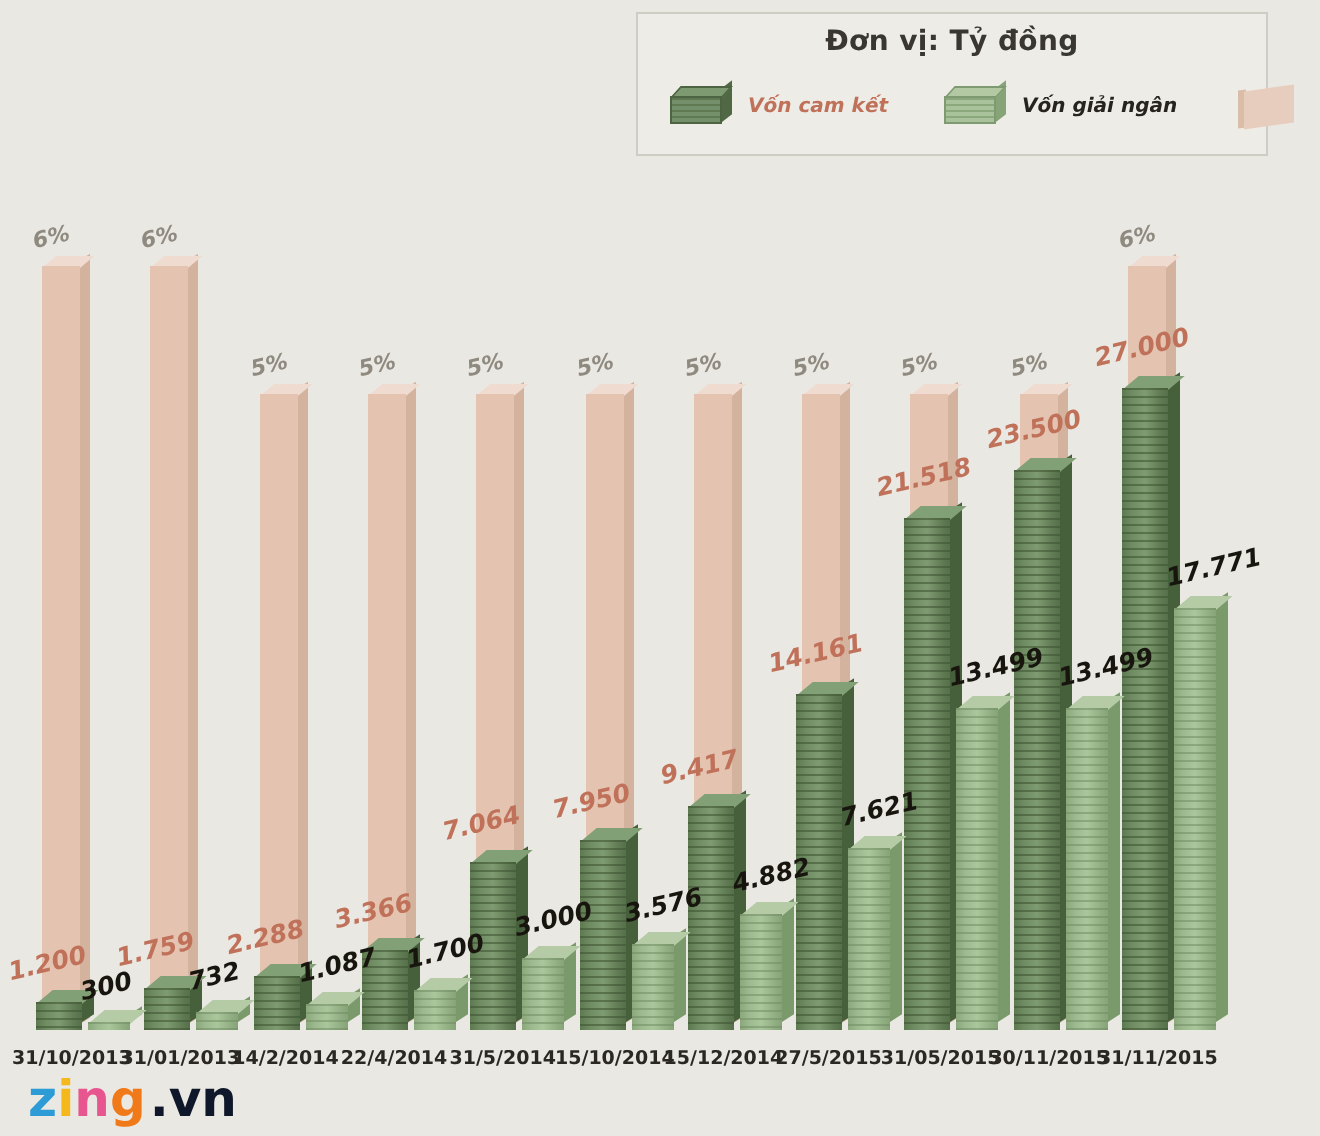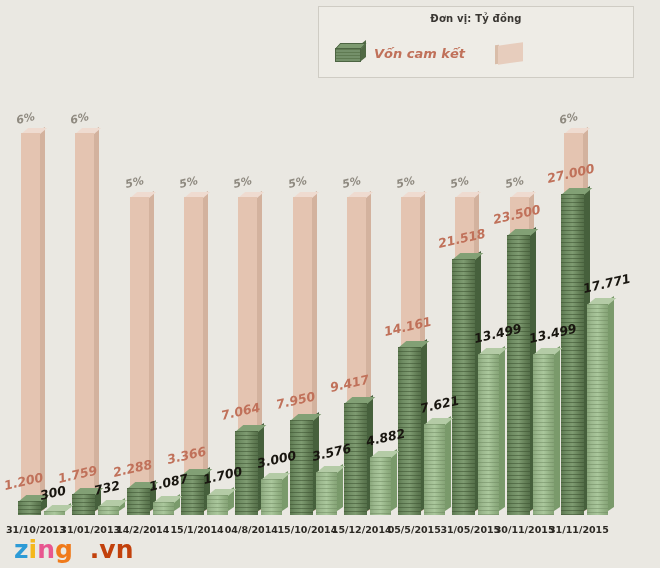--- a/index.html
+++ b/index.html
@@ -11,31 +11,31 @@
   }
   #chart-root{position:absolute;inset:0;background:#eae8e2;}
 
   
   .legend-box{
     position:absolute;left:318px;top:6px;width:316px;height:72px;
     border:1px solid #cfccc4;background:#eeece6;box-sizing:border-box;
   }
   .legend-unit{
     position:absolute;top:6px;left:0;width:100%;text-align:center;
-    font-size:10px;font-weight:bold;color:#3a3733;letter-spacing:.2px;
+    font-size:14px;font-weight:bold;color:#3a3733;letter-spacing:.2px;
   }
   .legend-items{
     position:absolute;top:26px;left:0;width:100%;height:40px;
     display:flex;align-items:center;
   }
   .legend-item{display:flex;align-items:center;}
   .li-1{margin-left:14px;}
   .li-2{margin-left:26px;}
   .li-3{margin-left:30px;}
-  .legend-label{font-size:13px;font-weight:bold;font-style:italic;margin-left:7px;white-space:nowrap;}
+  .legend-label{font-size:10px;font-weight:bold;font-style:italic;margin-left:7px;white-space:nowrap;}
   .lbl-commit{color:#c0715a;}
   .lbl-disb{color:#27241f;}
 
   .sw{position:relative;width:34px;height:24px;}
   
   .sw-dark .face{
     position:absolute;left:2px;top:7px;width:26px;height:14px;
     background:
       repeating-linear-gradient(to bottom,#5f7a52 0px,#5f7a52 1px,#74906a 1px,#74906a 3px);
     border:1px solid #4c6442;box-sizing:border-box;
@@ -152,21 +152,21 @@
     text-align:center;white-space:nowrap;
   }
 
   
   .logo{position:absolute;left:14px;bottom:6px;display:flex;align-items:baseline;}
   .logo span{font-size:25px;font-weight:bold;font-family:"DejaVu Sans","Liberation Sans",sans-serif;line-height:1;}
   .lz{color:#2d9bd6;}
   .li{color:#f4b81c;}
   .ln{color:#e8568f;}
   .lg{color:#f07a1a;}
-  .lvn{color:#c2410c;font-size:15px;margin-left:17px;font-weight:bold;}
+  .lvn{color:#0f172a;font-size:15px;margin-left:2px;font-weight:bold;}
 </style>
 </head>
 <body>
 
 <div id="chart-root">
 
   <div class="plot" id="plot">
       <div class="col" style="left: 18px; width: 48px;">
         <div class="bar bar-rate" style="left: 3px; width: 19px; height: 381.818px; z-index: 1;">
           <div class="bside"></div>
@@ -243,42 +243,42 @@
           <div class="bface"></div>
         </div>
         <div class="vlabel vlabel-commit" style="left: -12px; bottom: 48.0438px; z-index: 7;">3.366</div>
         <div class="bar bar-green bar-light" style="left: 26px; width: 21px; height: 20.2241px; z-index: 4;">
           <div class="bside"></div>
           <div class="btop"></div>
           <div class="bface"></div>
         </div>
         <div class="vlabel vlabel-disb" style="left: 24px; bottom: 28.2241px; z-index: 8;">1.700</div>
       </div>
-      <div class="xlab" style="left: 168.9px; width: 56.3px;">15/1/2014</div>
+      <div class="xlab" style="left: 168.9px; width: 56.3px;">22/4/2014</div>
       <div class="col" style="left: 235.2px; width: 48px;">
         <div class="bar bar-rate" style="left: 3px; width: 19px; height: 318.182px; z-index: 1;">
           <div class="bside"></div>
           <div class="btop"></div>
           <div class="bface"></div>
         </div>
         <div class="plabel" style="left: 0px; bottom: 324.182px; z-index: 6;">5%</div>
         <div class="bar bar-green bar-dark" style="left: 0px; width: 23px; height: 84.0372px; z-index: 3;">
           <div class="bside"></div>
           <div class="btop"></div>
           <div class="bface"></div>
         </div>
         <div class="vlabel vlabel-commit" style="left: -12px; bottom: 92.0372px; z-index: 7;">7.064</div>
         <div class="bar bar-green bar-light" style="left: 26px; width: 21px; height: 35.6897px; z-index: 4;">
           <div class="bside"></div>
           <div class="btop"></div>
           <div class="bface"></div>
         </div>
         <div class="vlabel vlabel-disb" style="left: 24px; bottom: 43.6897px; z-index: 8;">3.000</div>
       </div>
-      <div class="xlab" style="left: 223.2px; width: 56.3px;">04/8/2014</div>
+      <div class="xlab" style="left: 223.2px; width: 56.3px;">31/5/2014</div>
       <div class="col" style="left: 289.5px; width: 48px;">
         <div class="bar bar-rate" style="left: 3px; width: 19px; height: 318.182px; z-index: 1;">
           <div class="bside"></div>
           <div class="btop"></div>
           <div class="bface"></div>
         </div>
         <div class="plabel" style="left: 0px; bottom: 324.182px; z-index: 6;">5%</div>
         <div class="bar bar-green bar-dark" style="left: 0px; width: 23px; height: 94.5776px; z-index: 3;">
           <div class="bside"></div>
           <div class="btop"></div>
@@ -327,21 +327,21 @@
           <div class="bface"></div>
         </div>
         <div class="vlabel vlabel-commit" style="left: -12px; bottom: 176.467px; z-index: 7;">14.161</div>
         <div class="bar bar-green bar-light" style="left: 26px; width: 21px; height: 90.6636px; z-index: 4;">
           <div class="bside"></div>
           <div class="btop"></div>
           <div class="bface"></div>
         </div>
         <div class="vlabel vlabel-disb" style="left: 24px; bottom: 98.6636px; z-index: 8;">7.621</div>
       </div>
-      <div class="xlab" style="left: 386.1px; width: 56.3px;">05/5/2015</div>
+      <div class="xlab" style="left: 386.1px; width: 56.3px;">27/5/2015</div>
       <div class="col" style="left: 452.4px; width: 48px;">
         <div class="bar bar-rate" style="left: 3px; width: 19px; height: 318.182px; z-index: 1;">
           <div class="bside"></div>
           <div class="btop"></div>
           <div class="bface"></div>
         </div>
         <div class="plabel" style="left: 0px; bottom: 324.182px; z-index: 6;">5%</div>
         <div class="bar bar-green bar-dark" style="left: 0px; width: 23px; height: 255.99px; z-index: 3;">
           <div class="bside"></div>
           <div class="btop"></div>
@@ -406,20 +406,28 @@
 
       <div class="legend-item li-1">
         <div class="sw sw-dark">
           <div class="side"></div>
             <div class="top"></div>
             <div class="face"></div>
         </div>
         <div class="legend-label lbl-commit">Vốn cam kết</div>
       </div>
 
+      <div class="legend-item li-2">
+        <div class="sw sw-light">
+          <div class="side"></div>
+            <div class="top"></div>
+            <div class="face"></div>
+        </div>
+        <div class="legend-label lbl-disb">Vốn giải ngân</div>
+      </div>
 
       <div class="legend-item li-3">
         <div class="sw sw-pink">
           <div class="side"></div>
             <div class="face"></div>
         </div>
 
       </div>
 
     </div>

